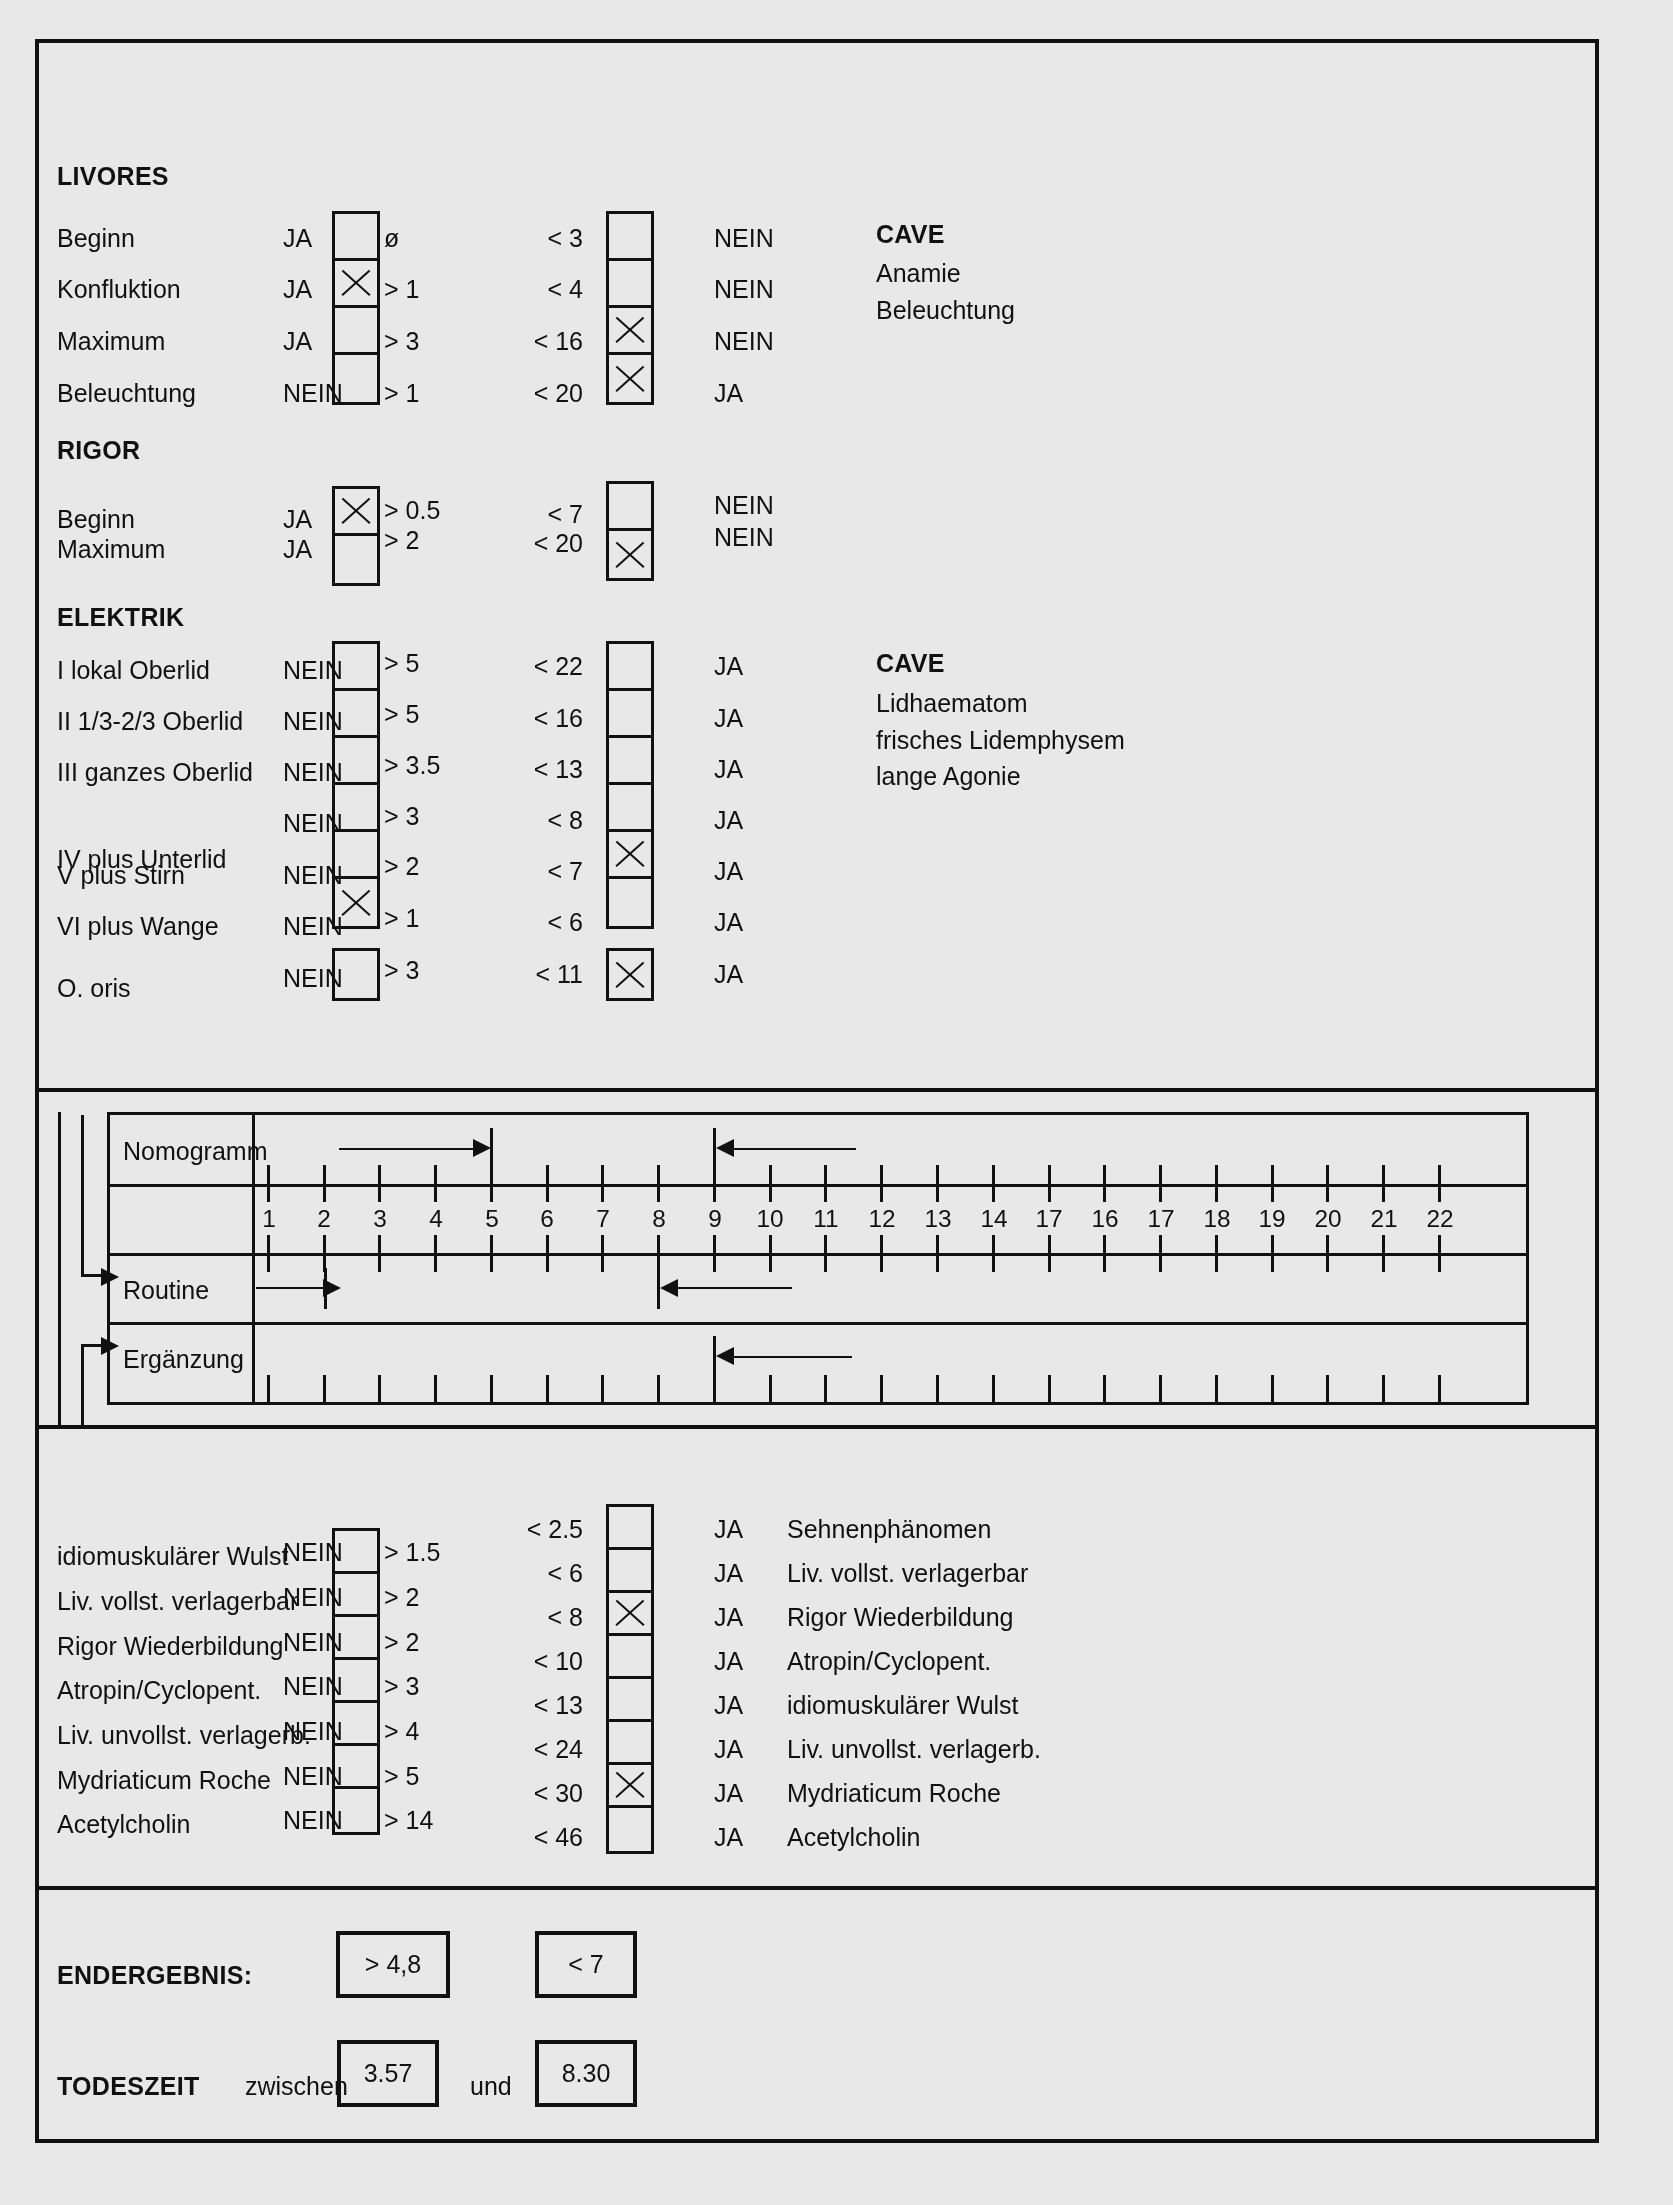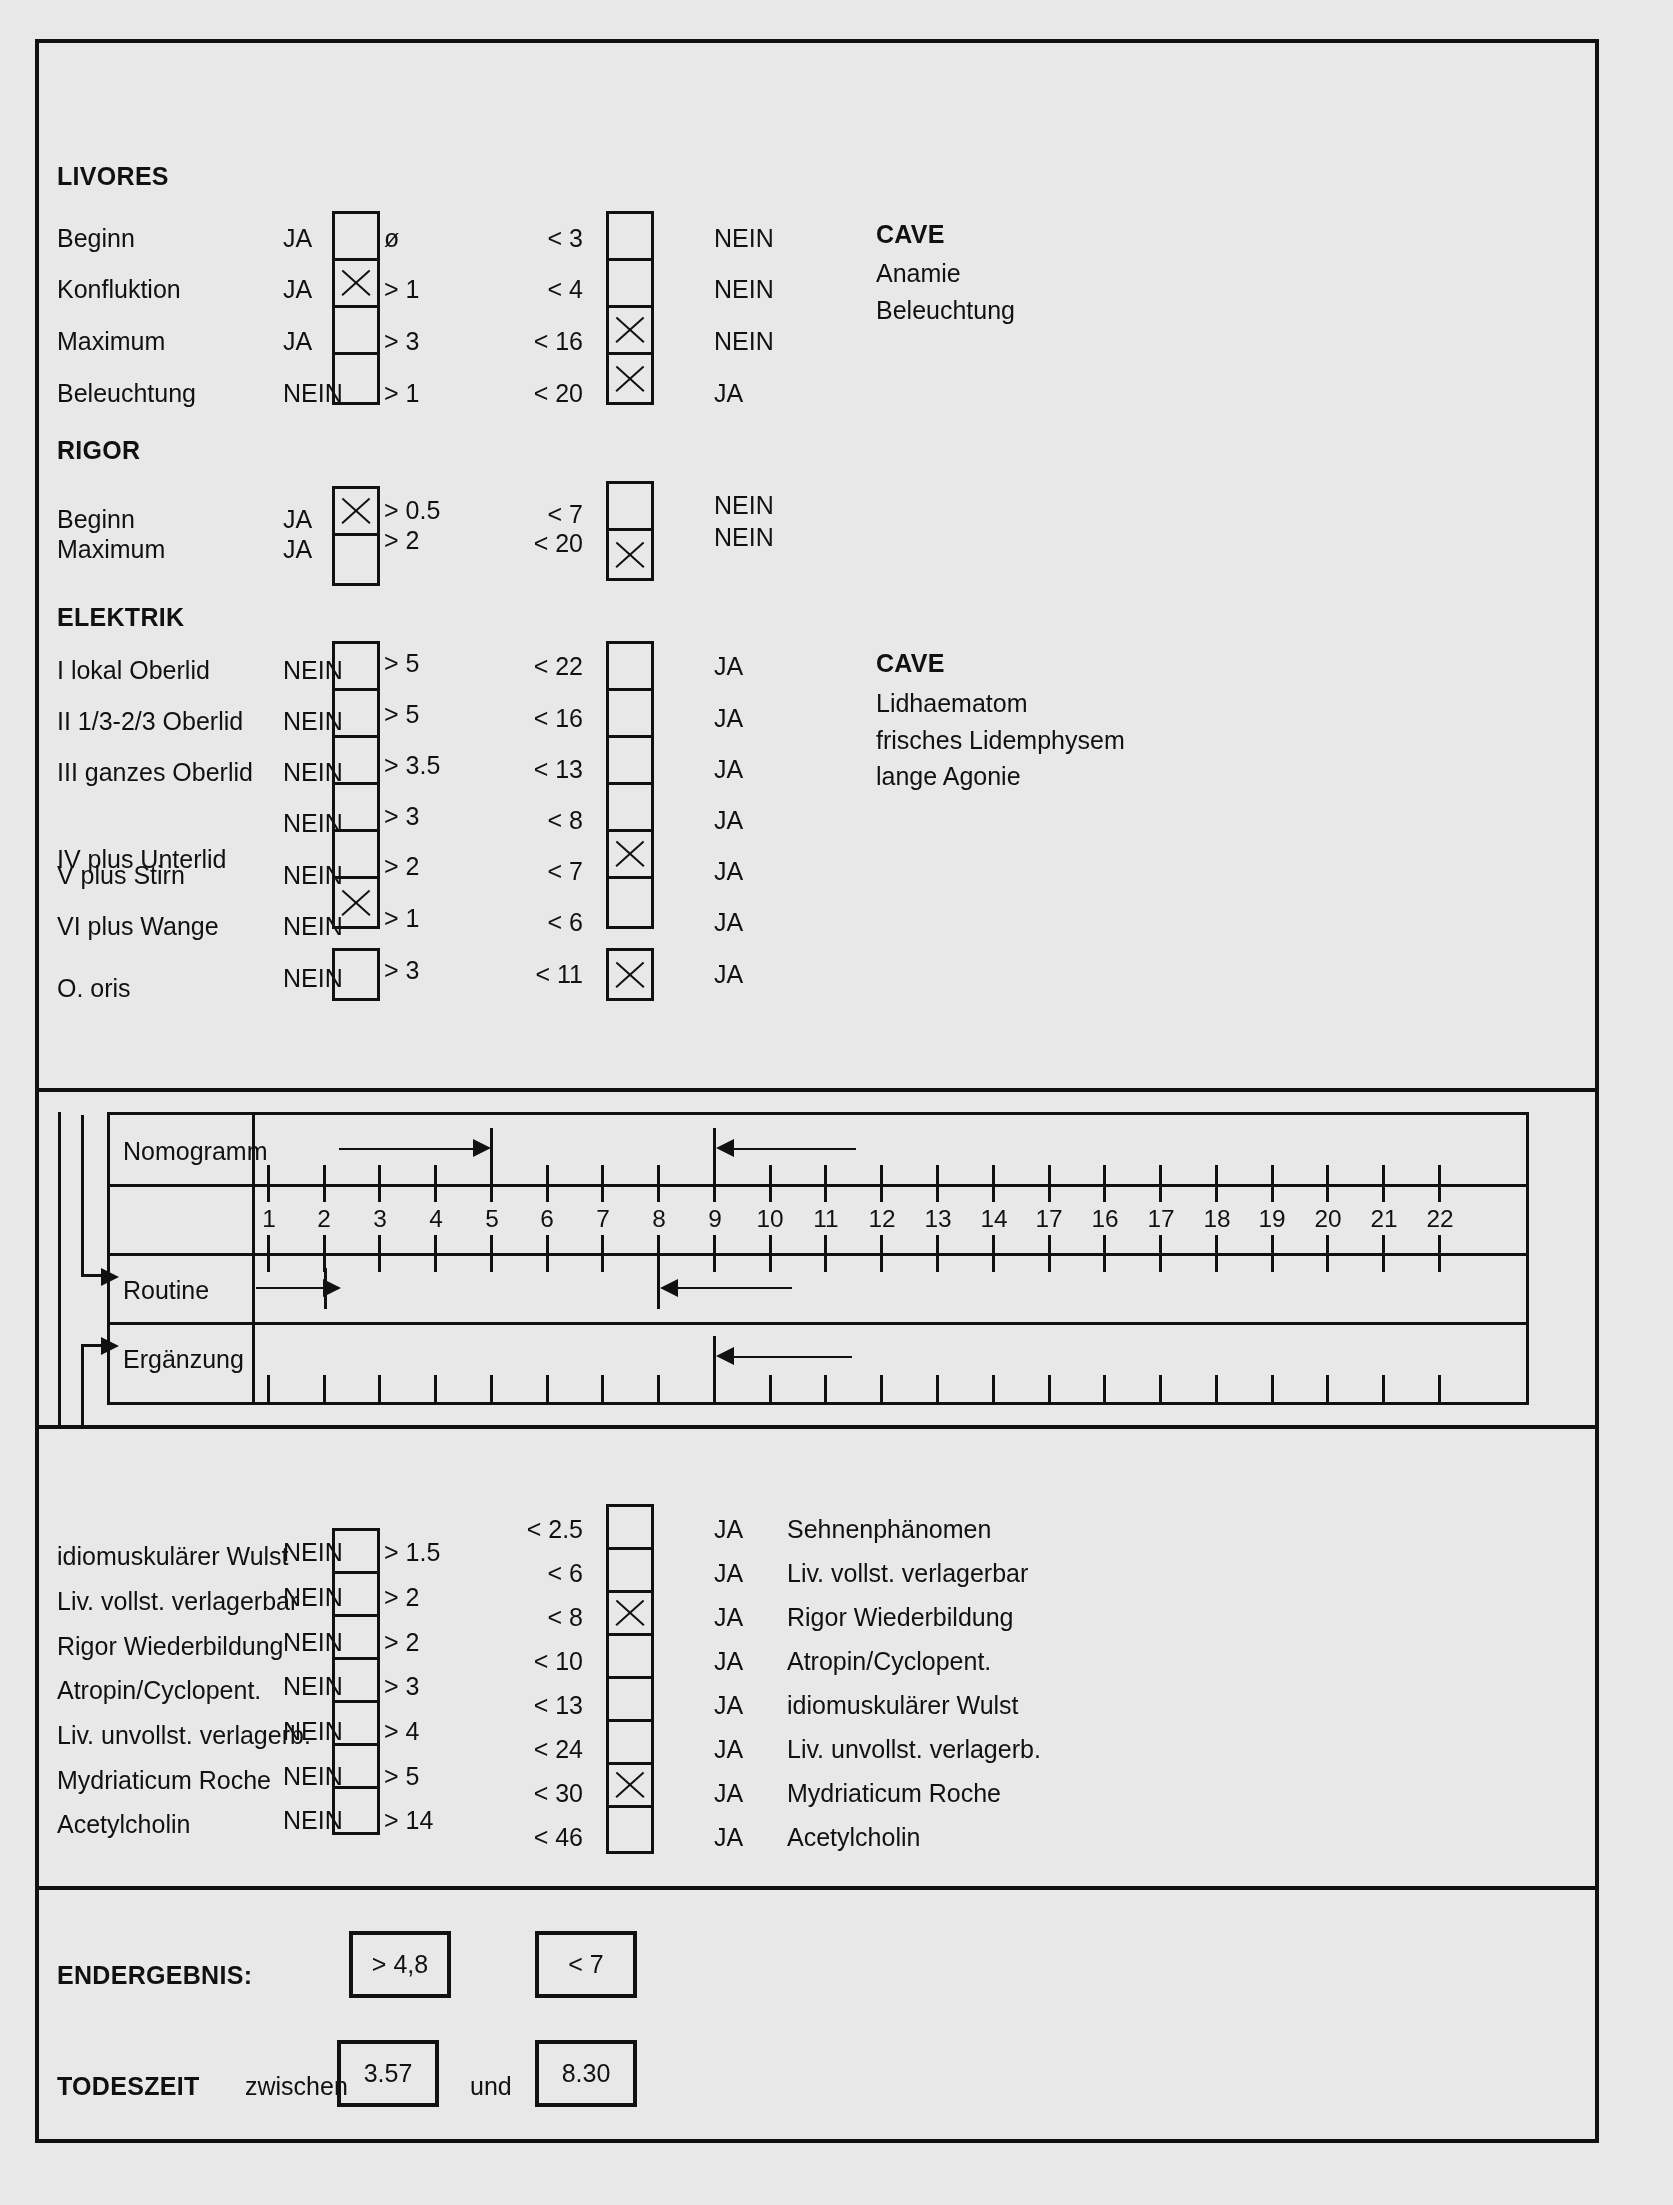--- a/index.html
+++ b/index.html
@@ -468,21 +468,21 @@
       <div class="cbcell" style="height:43px;"></div>
       <div class="cbcell" style="height:43px;">
             <span class="x"></span>
           </div>
       <div class="cbcell" style="height:43px;"></div>
     </div>
   </div>
 
   <div class="sec" style="top:1847px;height:247px;">
     <span class="lbl-b abs" style="left:18px;top:73px;">ENDERGEBNIS:</span>
-    <div class="resbox" style="left:310px;top:41px;width:102px;height:67px;">
+    <div class="resbox" style="left:297px;top:41px;width:114px;height:67px;">
       <span>&gt; 4,8</span>
     </div>
     <div class="resbox" style="left:496px;top:41px;width:102px;height:67px;">
       <span>&lt; 7</span>
     </div>
 
     <span class="lbl-b abs" style="left:18px;top:184px;">TODESZEIT</span>
     <span class="lbl abs" style="left:206px;top:184px;">zwischen</span>
     <div class="resbox" style="left:298px;top:150px;width:102px;height:67px;">
       <span>3.57</span>

